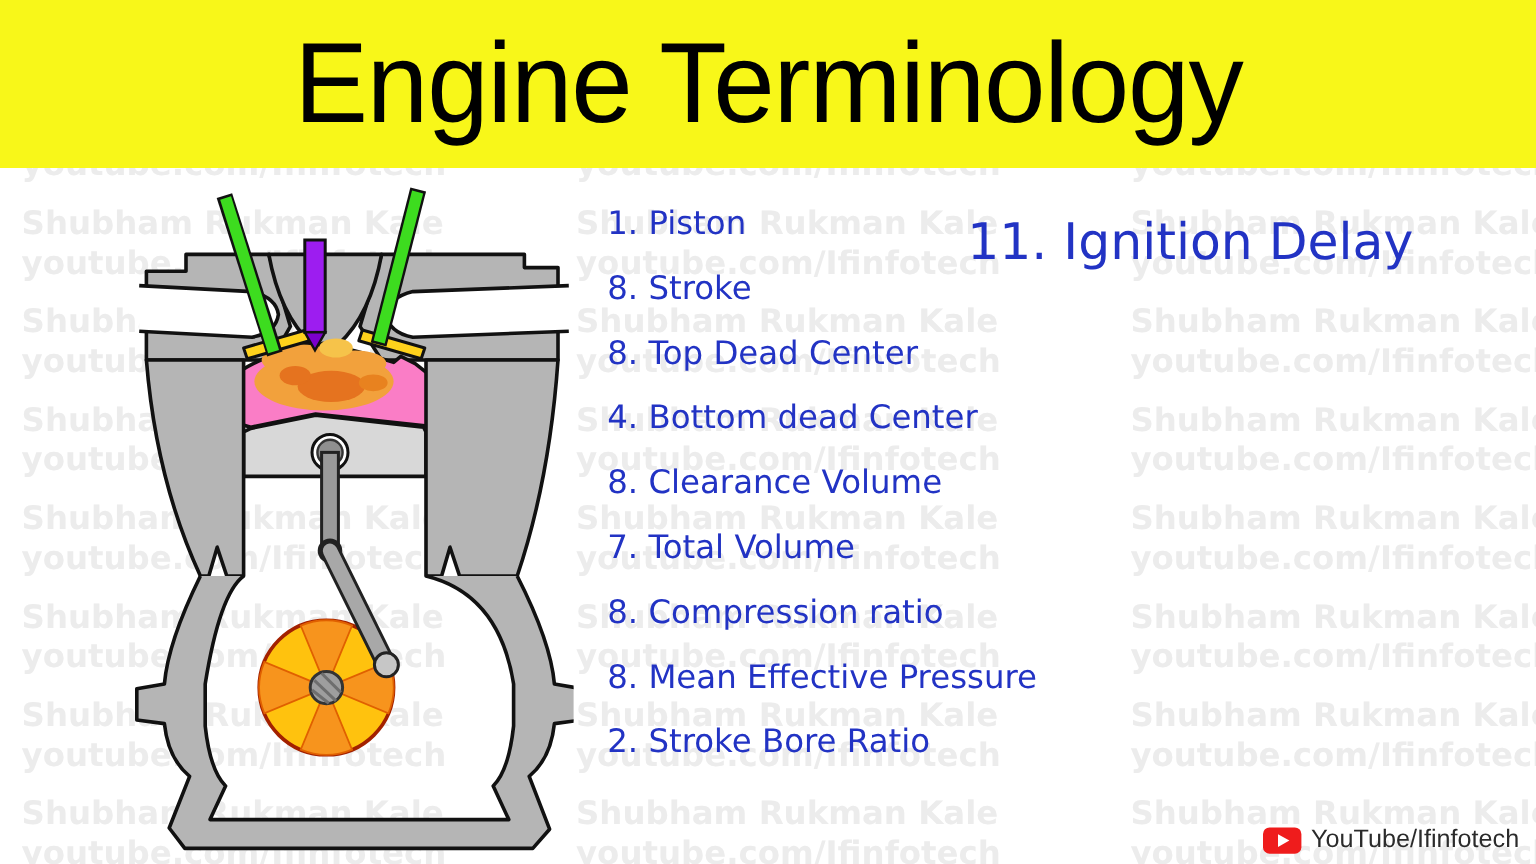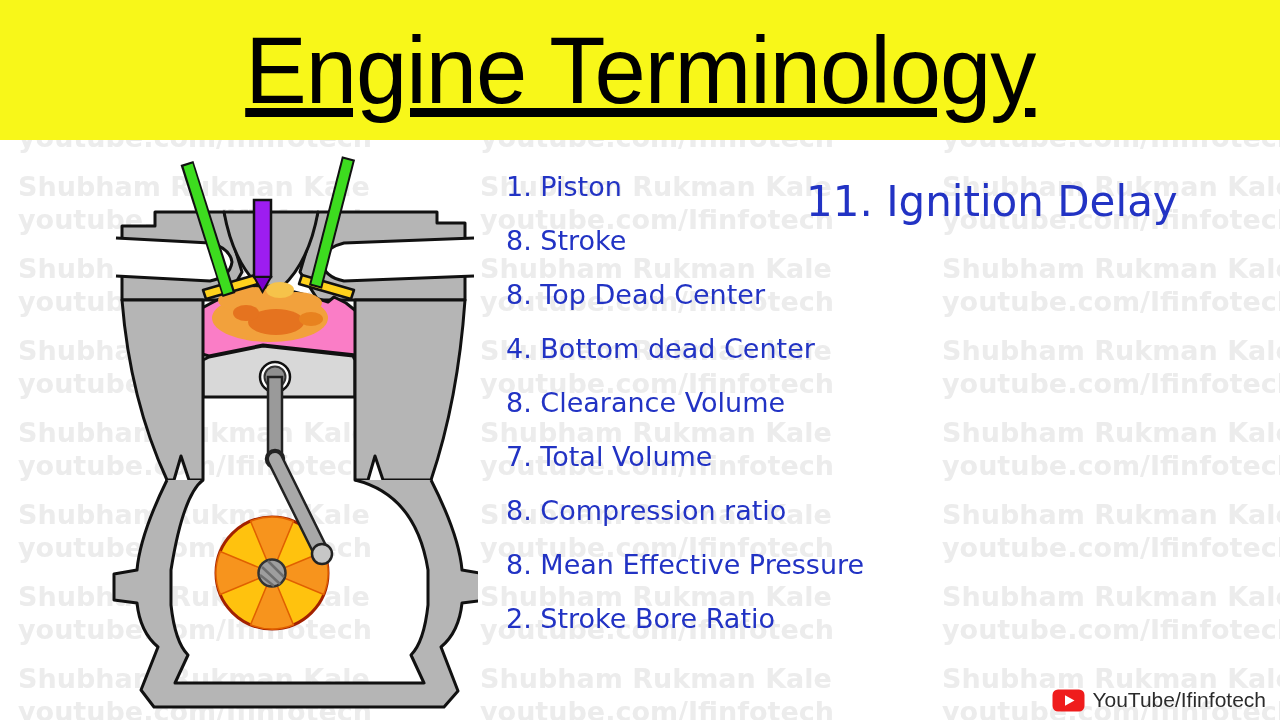--- a/index.html
+++ b/index.html
@@ -4,21 +4,21 @@
 <style>
   html,body{margin:0;padding:0;background:#888;}
   .stage{position:relative;width:1280px;height:720px;overflow:hidden;background:#ffffff;
          font-family:"DejaVu Sans",sans-serif;}
   
   .wm-layer{position:absolute;inset:0;z-index:0;}
   .wm{position:absolute;font-family:"DejaVu Sans",sans-serif;font-weight:bold;
       font-size:27px;line-height:33px;white-space:nowrap;color:#ececec;}
   
   .banner{position:absolute;left:0;top:0;width:1280px;height:140px;z-index:2;
-          display:flex;align-items:center;justify-content:center;text-decoration:underline;}
+          display:flex;align-items:center;justify-content:center;}
   .banner .title{font-family:"Liberation Sans","DejaVu Sans",sans-serif;
                  font-size:95px;font-weight:400;color:#000;letter-spacing:-1px;
                  transform:scaleX(.97);white-space:nowrap;}
   
   .engine{position:absolute;left:28px;top:150px;width:450px;height:570px;z-index:1;}
   
   .terms{position:absolute;left:506px;top:160px;z-index:1;}
   .term{font-family:"DejaVu Sans",sans-serif;font-size:27px;line-height:54px;white-space:nowrap;}
   .term11{position:absolute;left:806px;top:175px;z-index:1;
           font-family:"DejaVu Sans",sans-serif;font-size:42px;line-height:54px;white-space:nowrap;}

